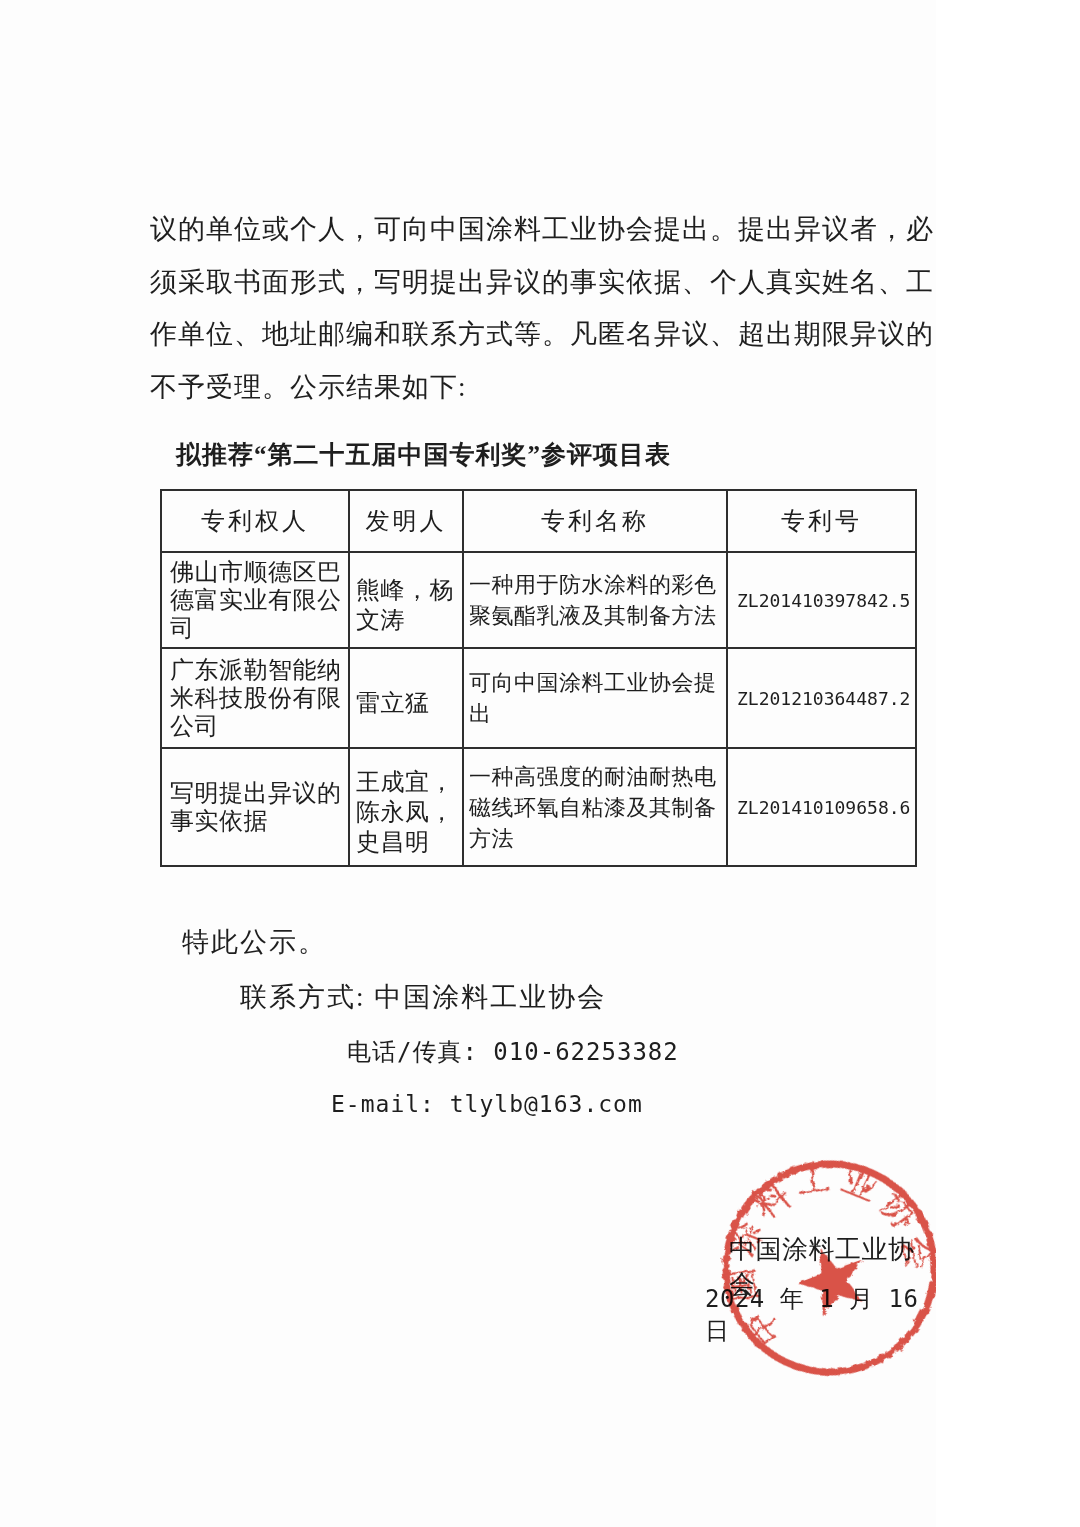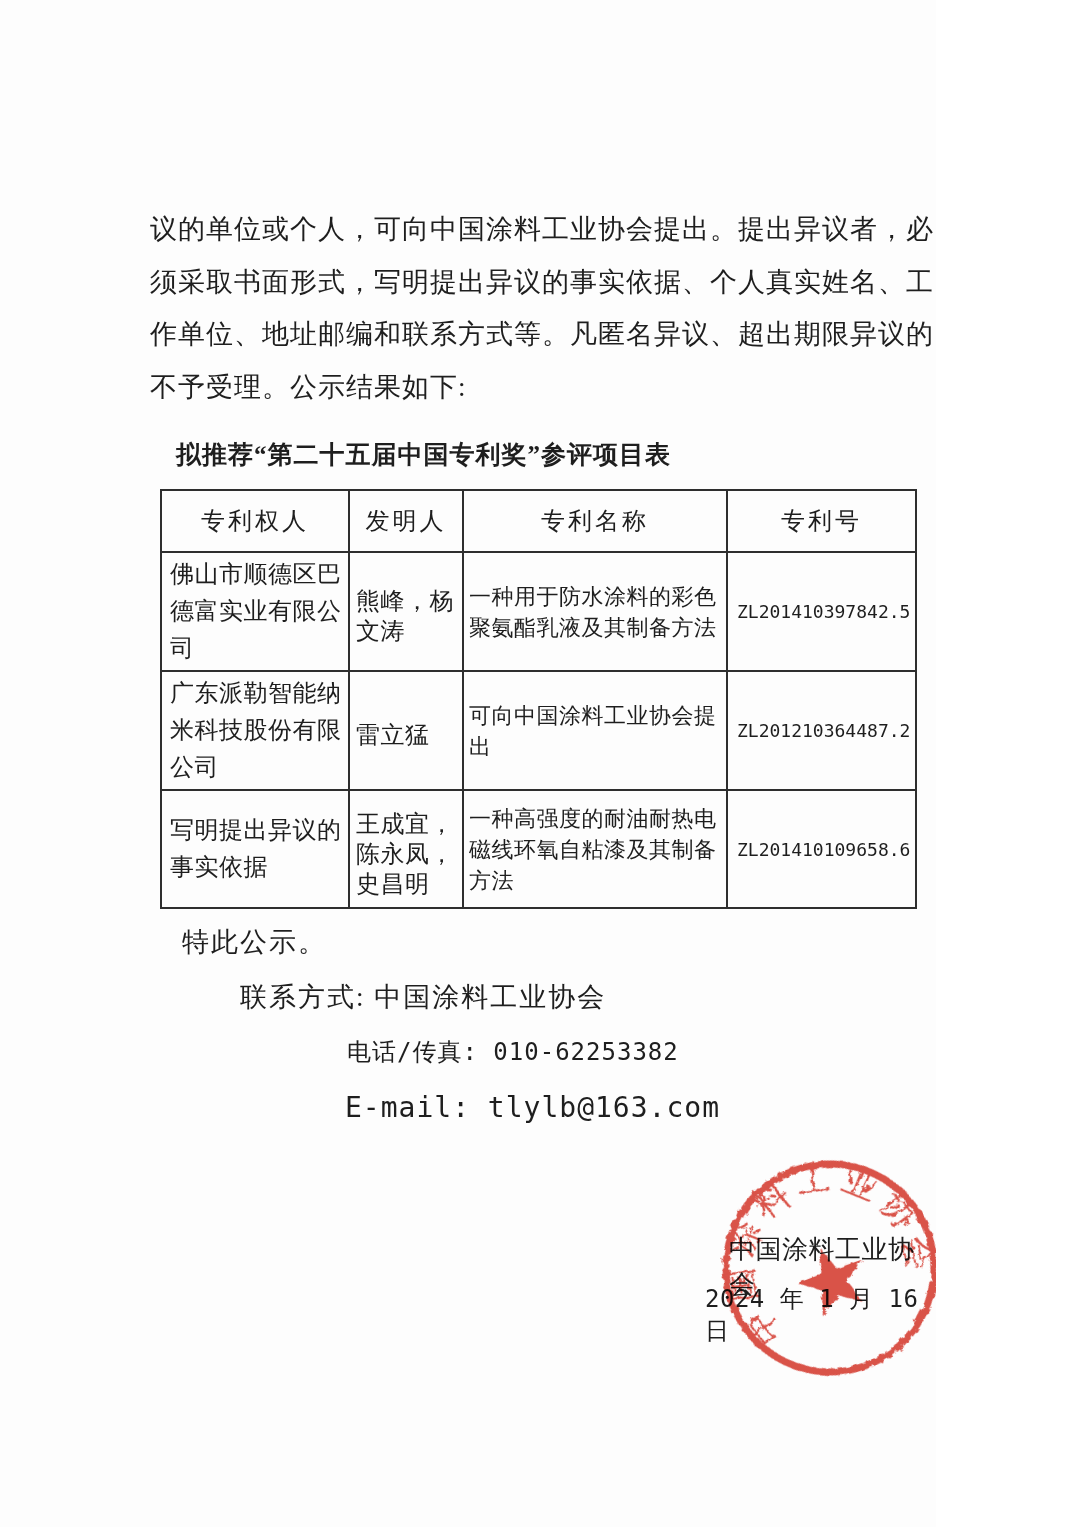--- a/index.html
+++ b/index.html
@@ -51,21 +51,21 @@
     font-weight: normal;
   }
   table.patents th {
     font-size: 24px;
     letter-spacing: 3px;
     text-align: center;
   }
   td.col-patentee {
     font-size: 24px;
     letter-spacing: 0.5px;
-    line-height: 37px;
+    line-height: 28px;
     padding: 3px 2px 3px 8px;
   }
   td.col-inventors {
     font-size: 24px;
     letter-spacing: 0.5px;
     line-height: 30px;
     padding: 12px 2px 3px 6px;
   }
   td.col-name {
     font-size: 22px;
@@ -95,23 +95,23 @@
   }
   .contact-phone {
     position: absolute;
     left: 347px; top: 1036px;
     font-family: "DejaVu Sans Mono", "Liberation Mono", monospace;
     font-size: 24px;
     letter-spacing: 1px;
   }
   .contact-email {
     position: absolute;
-    left: 345px; top: 1091px;
-    font-family: "DejaVu Sans Mono", "Liberation Mono", monospace;
-    font-size: 28px;
+    left: 331px; top: 1091px;
+    font-family: "DejaVu Sans Mono", "Liberation Mono", monospace;
+    font-size: 23px;
     letter-spacing: 1px;
   }
 
   
   .sig-org {
     position: absolute;
     left: 729px; top: 1232px;
     font-size: 26px;
     letter-spacing: 0.5px;
     z-index: 1;

